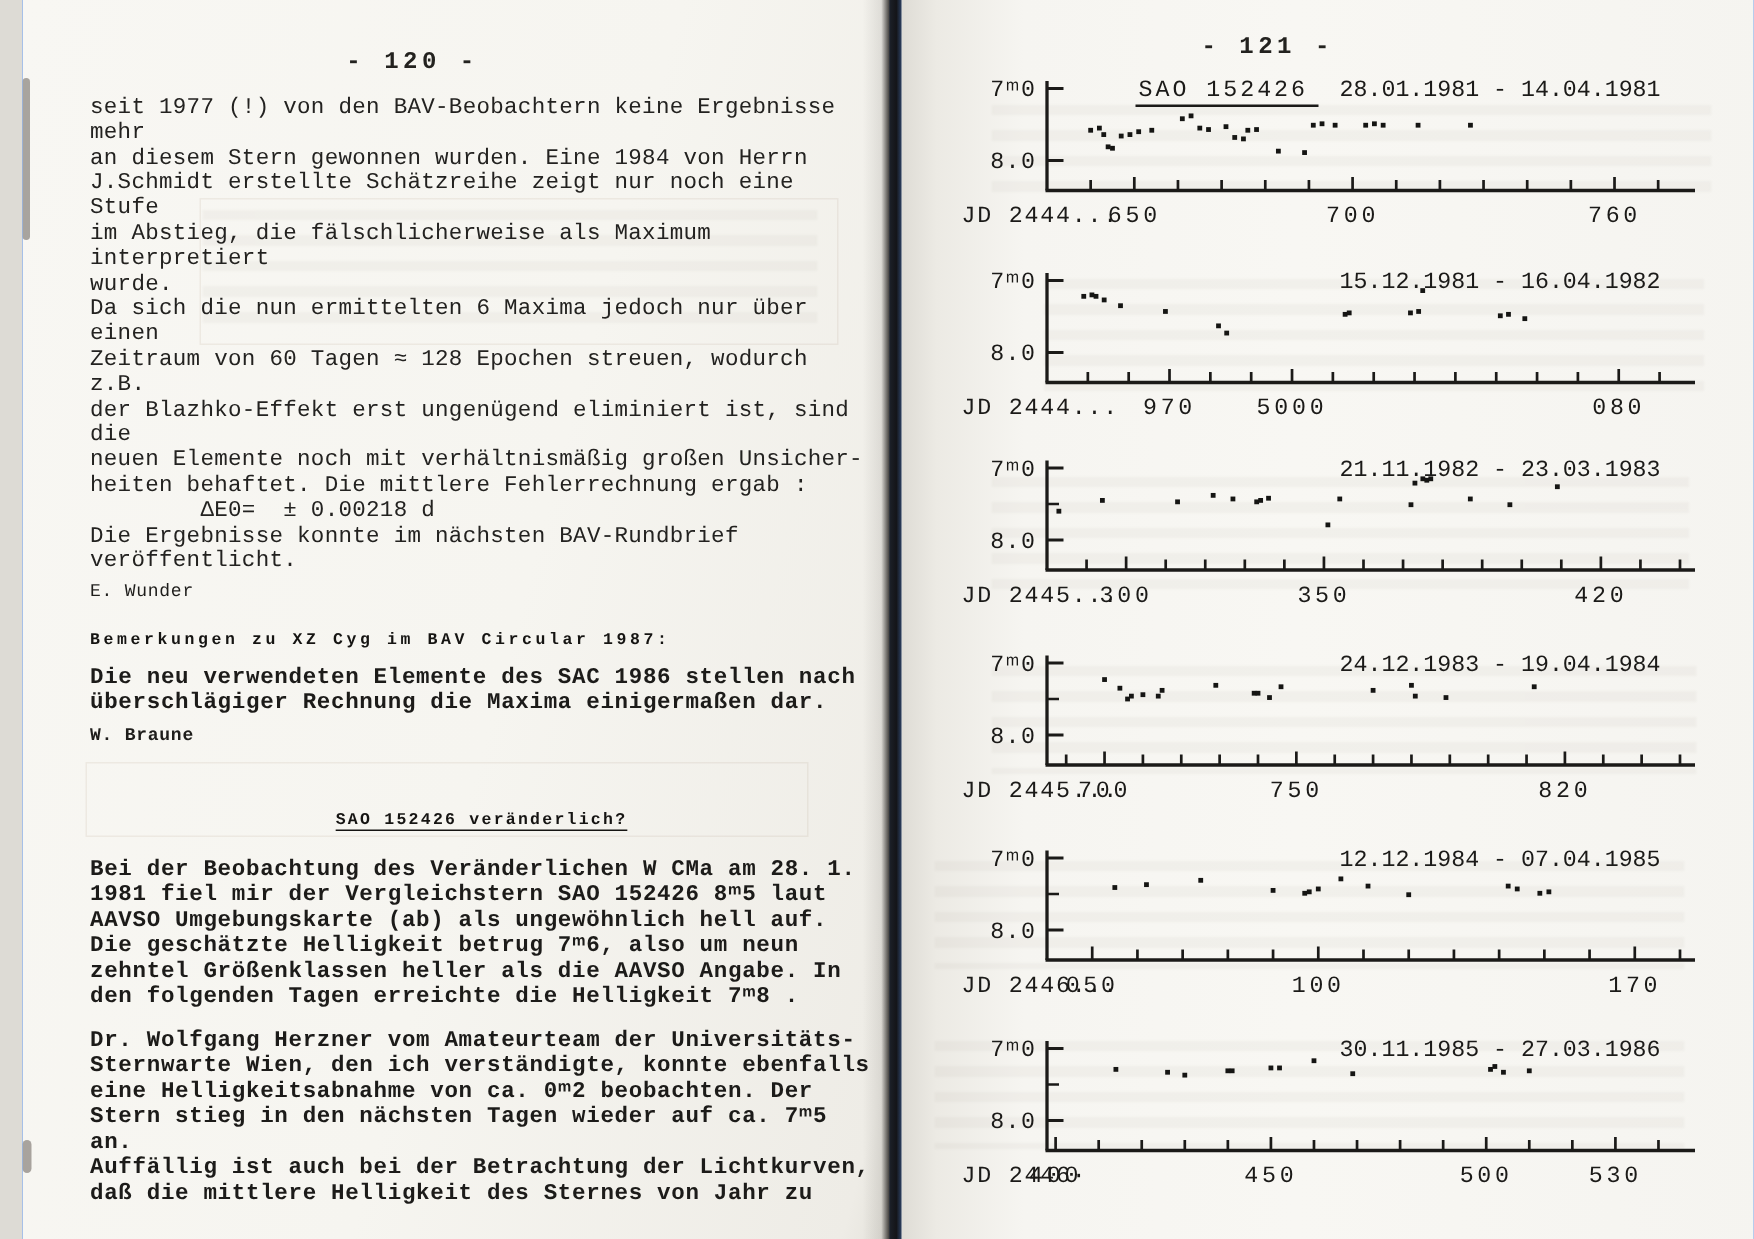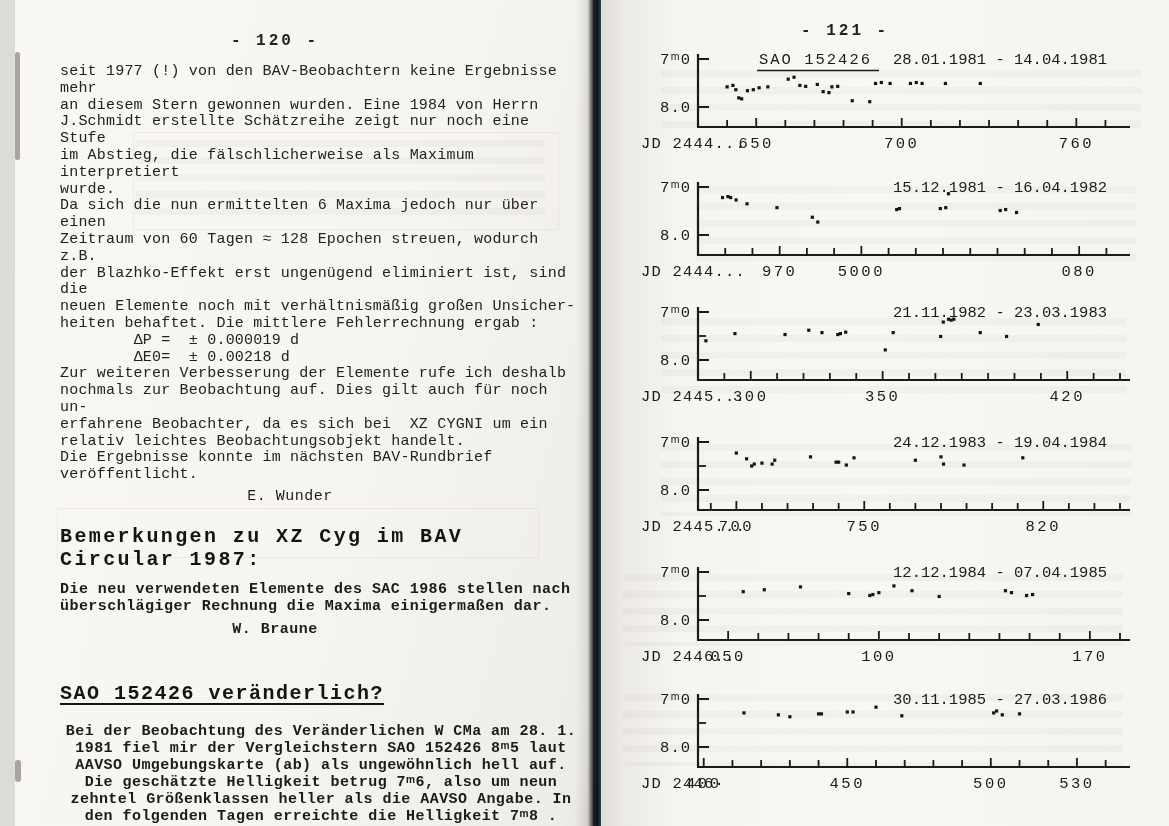--- a/index.html
+++ b/index.html
@@ -12,29 +12,29 @@
   .page-right{left:586px;width:583px;
         background:linear-gradient(90deg,#dedcd5 0%,#eceae4 4%,#f6f5f1 14%,#f8f7f3 45%,#f5f4f0 100%);}
   .gutter{position:absolute;top:0;left:560px;width:78px;height:826px;pointer-events:none;
         background:linear-gradient(90deg,rgba(0,0,0,0) 0%,rgba(40,36,32,.10) 16%,rgba(24,22,20,.92) 24%,rgba(18,16,15,.96) 29%,rgba(90,85,78,.40) 38%,rgba(140,134,126,.18) 55%,rgba(0,0,0,0) 100%);}
   .pageno{position:absolute;font-size:16px;font-weight:bold;letter-spacing:3px;color:#23221f;}
   .pageno.left{top:32px;left:175px;width:170px;text-align:center;}
   .pageno.right{top:22px;left:200px;width:180px;text-align:left;}
   .textcol{position:absolute;left:45px;top:64px;width:522px;}
   .para{white-space:pre-wrap;font-size:15px;line-height:16.8px;letter-spacing:.2px;color:#232220;}
   .bolder{font-weight:bold;letter-spacing:.45px;line-height:17px;color:#1c1b19;}
-  .sig{text-align:center;font-size:15px;letter-spacing:.5px;}
+  .sig{text-align:left;font-size:12px;letter-spacing:.5px;}
   .sig.s1{margin-top:4px;padding-right:62px;}
   .sig.s2{margin-top:6px;padding-right:92px;font-weight:bold;}
-  .heading{font-size:20px;font-weight:bold;letter-spacing:2.4px;color:#151412;}
+  .heading{font-size:11px;font-weight:bold;letter-spacing:2.4px;color:#151412;}
   .heading.h1{margin-top:20px;}
   .para.remarks{margin-top:10px;}
-  .heading.sao{margin-top:44px;letter-spacing:1.5px;
+  .heading.sao{margin-top:44px;text-align:center;letter-spacing:1.5px;
         text-decoration:underline;text-underline-offset:4px;}
-  .para.sao1{margin-top:18px;text-align:center;}
+  .para.sao1{margin-top:18px;}
   .para.sao2{margin-top:12px;}
   .chart-row{position:absolute;left:0;width:496px;height:128px;}
   svg text{font-family:"Liberation Mono","DejaVu Sans Mono",monospace;fill:#1b1a18;}
   .ghost{position:absolute;pointer-events:none;
         background:repeating-linear-gradient(180deg,rgba(125,112,98,.5) 0px,rgba(125,112,98,.5) 7px,rgba(0,0,0,0) 7px,rgba(0,0,0,0) 17px);
         opacity:.10;filter:blur(.7px);}
   .ghost-box{position:absolute;pointer-events:none;border:1px solid rgba(165,140,115,.22);opacity:.55;}
   .smudge{position:absolute;pointer-events:none;background:rgba(70,63,56,.45);border-radius:3px;}
 </style>
 </head>
@@ -55,26 +55,21 @@
       <div class="para">seit 1977 (!) von den BAV-Beobachtern keine Ergebnisse mehr
 an diesem Stern gewonnen wurden. Eine 1984 von Herrn
 J.Schmidt erstellte Schätzreihe zeigt nur noch eine Stufe
 im Abstieg, die fälschlicherweise als Maximum interpretiert
 wurde.
 Da sich die nun ermittelten 6 Maxima jedoch nur über einen
 Zeitraum von 60 Tagen ≈ 128 Epochen streuen, wodurch z.B.
 der Blazhko-Effekt erst ungenügend eliminiert ist, sind die
 neuen Elemente noch mit verhältnismäßig großen Unsicher-
 heiten behaftet. Die mittlere Fehlerrechnung ergab :</div>
-      <div class="para">        ΔP =  ± 0.000019 d</div>
       <div class="para">        ΔE0=  ± 0.00218 d</div>
-      <div class="para">Zur weiteren Verbesserung der Elemente rufe ich deshalb
-nochmals zur Beobachtung auf. Dies gilt auch für noch un-
-erfahrene Beobachter, da es sich bei  XZ CYGNI um ein
-relativ leichtes Beobachtungsobjekt handelt.</div>
       <div class="para">Die Ergebnisse konnte im nächsten BAV-Rundbrief
 veröffentlicht.</div>
       <div class="sig s1">E. Wunder</div>
       <div class="heading h1">Bemerkungen zu XZ Cyg im BAV Circular 1987:</div>
       <div class="para bolder remarks">Die neu verwendeten Elemente des SAC 1986 stellen nach
 überschlägiger Rechnung die Maxima einigermaßen dar.</div>
       <div class="sig s2">W. Braune</div>
       <div class="heading sao">SAO 152426 veränderlich?</div>
       <div class="para bolder sao1">Bei der Beobachtung des Veränderlichen W CMa am 28. 1.
 1981 fiel mir der Vergleichstern SAO 152426 8ᵐ5 laut

